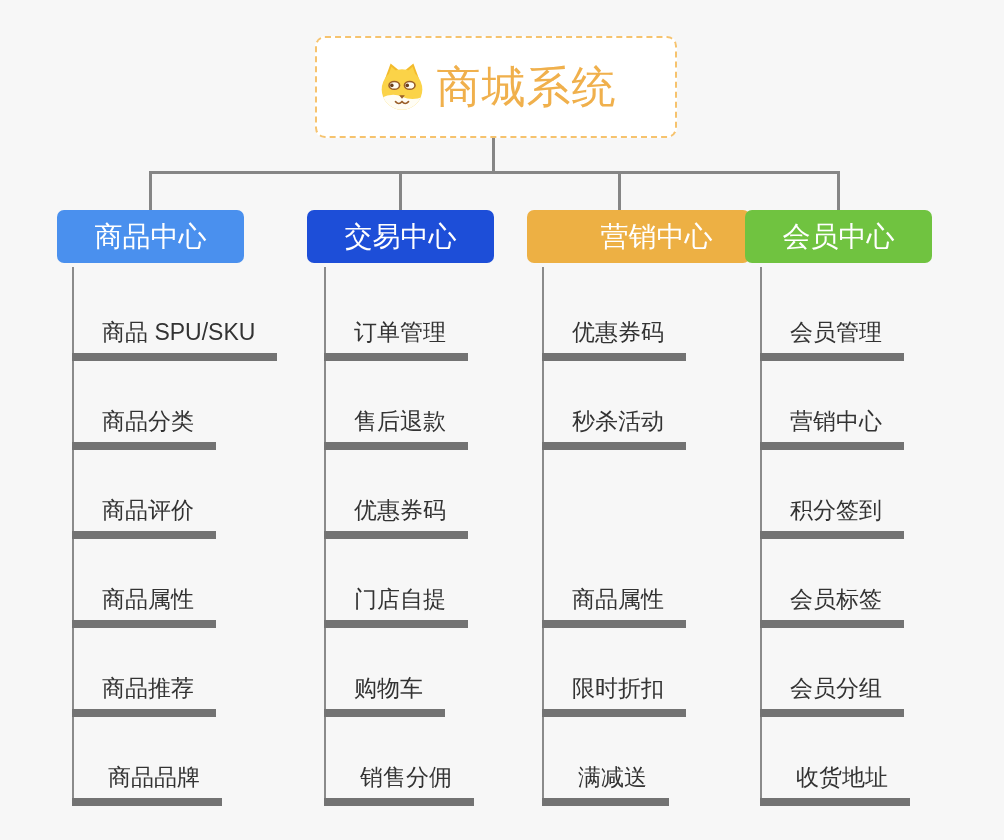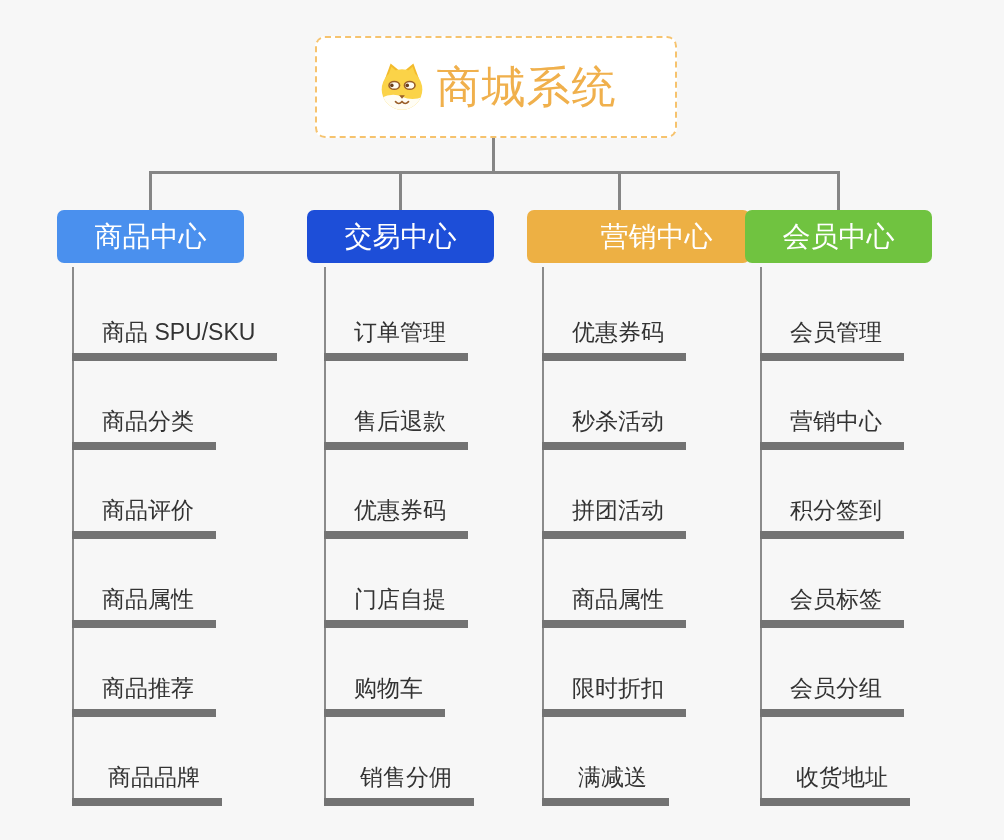--- a/index.html
+++ b/index.html
@@ -120,21 +120,20 @@
 
   <div class="leaf col1 row0">订单管理</div>
   <div class="leaf col1 row1">售后退款</div>
   <div class="leaf col1 row2">优惠券码</div>
   <div class="leaf col1 row3">门店自提</div>
   <div class="leaf col1 row4">购物车</div>
   <div class="leaf col1 row5">销售分佣</div>
 
   <div class="leaf col2 row0">优惠券码</div>
   <div class="leaf col2 row1">秒杀活动</div>
-  <div class="leaf col2 row2">拼团活动</div>
   <div class="leaf col2 row3">商品属性</div>
   <div class="leaf col2 row4">限时折扣</div>
   <div class="leaf col2 row5">满减送</div>
 
   <div class="leaf col3 row0">会员管理</div>
   <div class="leaf col3 row1">营销中心</div>
   <div class="leaf col3 row2">积分签到</div>
   <div class="leaf col3 row3">会员标签</div>
   <div class="leaf col3 row4">会员分组</div>
   <div class="leaf col3 row5">收货地址</div>

